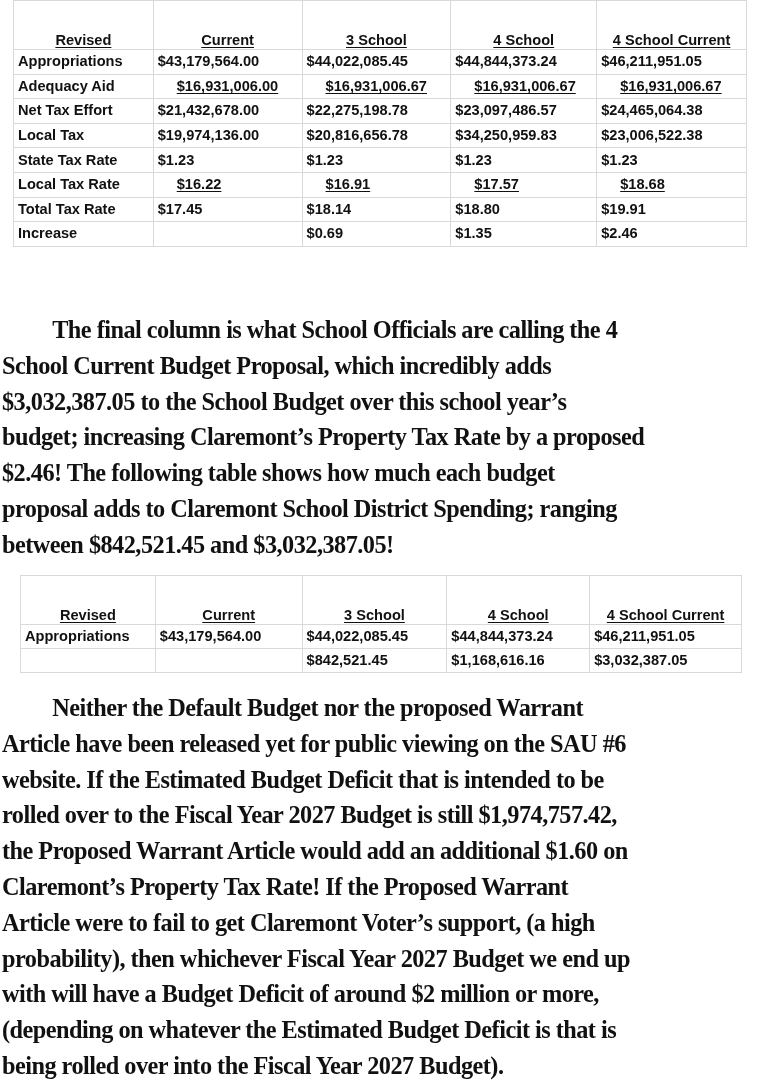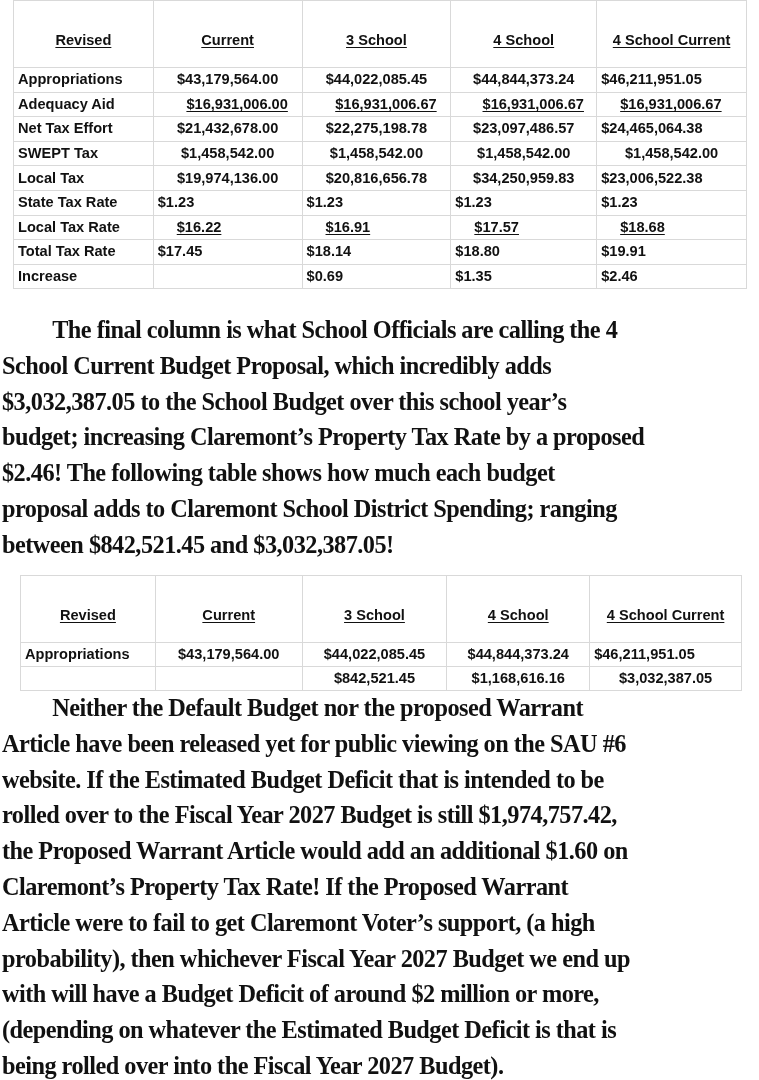--- a/index.html
+++ b/index.html
@@ -29,29 +29,29 @@
     }
     table.budget td, table.budget th {
       border: 1px solid #d9d9d9;
       padding: 0 4px;
       white-space: nowrap;
     }
     table.budget th {
       font-weight: bold;
       vertical-align: bottom;
       text-align: center;
-      padding-bottom: 19px;
+      padding-bottom: 1px;
     }
     table.budget th span.u {
       text-decoration: underline;
       text-decoration-thickness: 1px;
       text-underline-offset: 2px;
     }
     table.budget td.label { text-align: left; }
-    table.budget td.num-r { text-align: center; }
+    table.budget td.num-r { text-align: left; }
     table.budget td.num-c { }
     table.budget .ul {
       text-decoration: underline;
       text-decoration-thickness: 1px;
       text-underline-offset: 2px;
       margin-left: 19px;
     }
 
     
     #table1 {
@@ -141,27 +141,20 @@
         <td class="num-c"><span class="ul">$16,931,006.67</span></td>
       </tr>
       <tr>
         <td class="label">Net Tax Effort</td>
         <td class="num-r">$21,432,678.00</td>
         <td class="num-r">$22,275,198.78</td>
         <td class="num-r">$23,097,486.57</td>
         <td class="num-c">$24,465,064.38</td>
       </tr>
       <tr>
-        <td class="label">SWEPT Tax</td>
-        <td class="num-r">$1,458,542.00</td>
-        <td class="num-r">$1,458,542.00</td>
-        <td class="num-r">$1,458,542.00</td>
-        <td class="num-r">$1,458,542.00</td>
-      </tr>
-      <tr>
         <td class="label">Local Tax</td>
         <td class="num-r">$19,974,136.00</td>
         <td class="num-r">$20,816,656.78</td>
         <td class="num-r">$34,250,959.83</td>
         <td class="num-c">$23,006,522.38</td>
       </tr>
       <tr>
         <td class="label">State Tax Rate</td>
         <td class="num-c">$1.23</td>
         <td class="num-c">$1.23</td>

